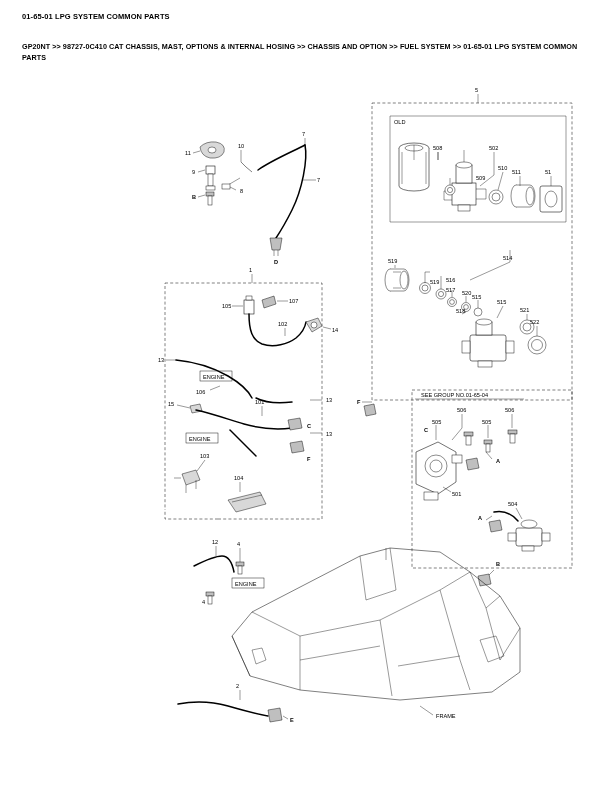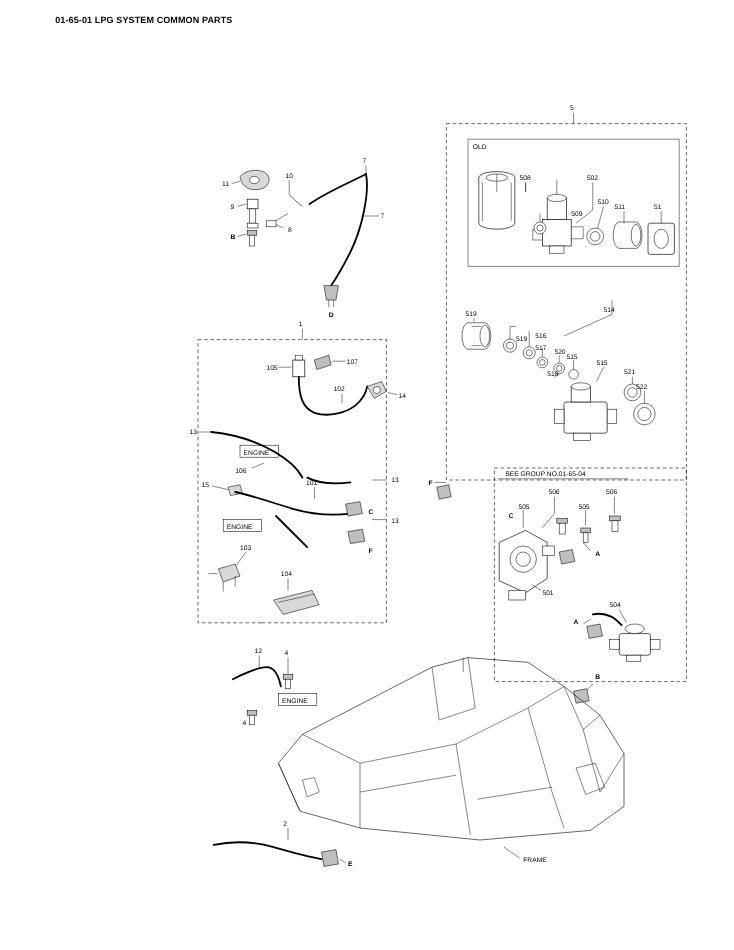--- a/index.html
+++ b/index.html
@@ -20,21 +20,20 @@
     width: 612px;
     height: 792px;
   }
   .hdr-title {
     position: absolute;
     left: 22px;
     top: 12px;
     font-size: 7.5px;
     font-weight: bold;
     letter-spacing: 0.1px;
-    margin-left: 24px;
   }
   .breadcrumb {
     position: absolute;
     left: 22px;
     top: 41px;
     width: 565px;
     font-size: 7.2px;
     font-weight: bold;
     line-height: 11px;
     letter-spacing: 0.05px;
@@ -66,20 +65,21 @@
   .hose { stroke: #000; stroke-width: 1.5; fill: none; stroke-linecap: round; }
   .fill-d { fill: #d8d8d8; stroke: #000; stroke-width: 0.45; }
   .fill-m { fill: #bfbfbf; stroke: #000; stroke-width: 0.45; }
 </style>
 </head>
 <body>
 
 <div id="page">
 
   <div class="hdr-title">01-65-01 LPG SYSTEM COMMON PARTS</div>
+  <div class="breadcrumb">GP20NT &gt;&gt; 98727-0C410 CAT CHASSIS, MAST, OPTIONS &amp; INTERNAL HOSING &gt;&gt; CHASSIS AND OPTION &gt;&gt; FUEL SYSTEM &gt;&gt; 01-65-01 LPG SYSTEM COMMON PARTS</div>
 
   <div class="diagram-wrap">
   <svg width="612" height="792" viewBox="0 0 612 792" xmlns="http://www.w3.org/2000/svg">
 
     <path class="dash" d="M372 103 L572 103 L572 400 L372 400 Z"></path>
     <path class="ln-thin" d="M478 103 L478 94"></path>
     <text class="lbl" x="475" y="92">5</text>
 
     <path class="ln-thin" d="M390 116 L566 116 L566 222 L390 222 Z"></path>
     <text class="lbl" x="394" y="124">OLD</text>

